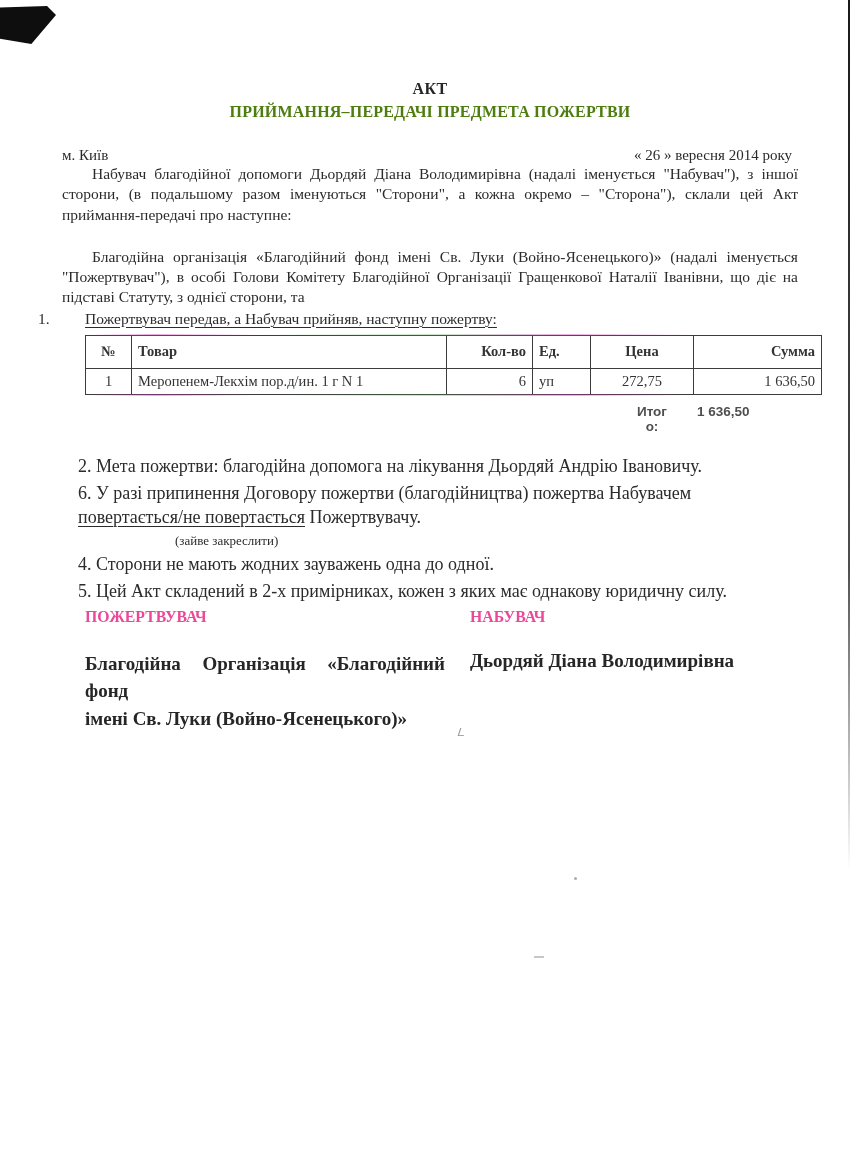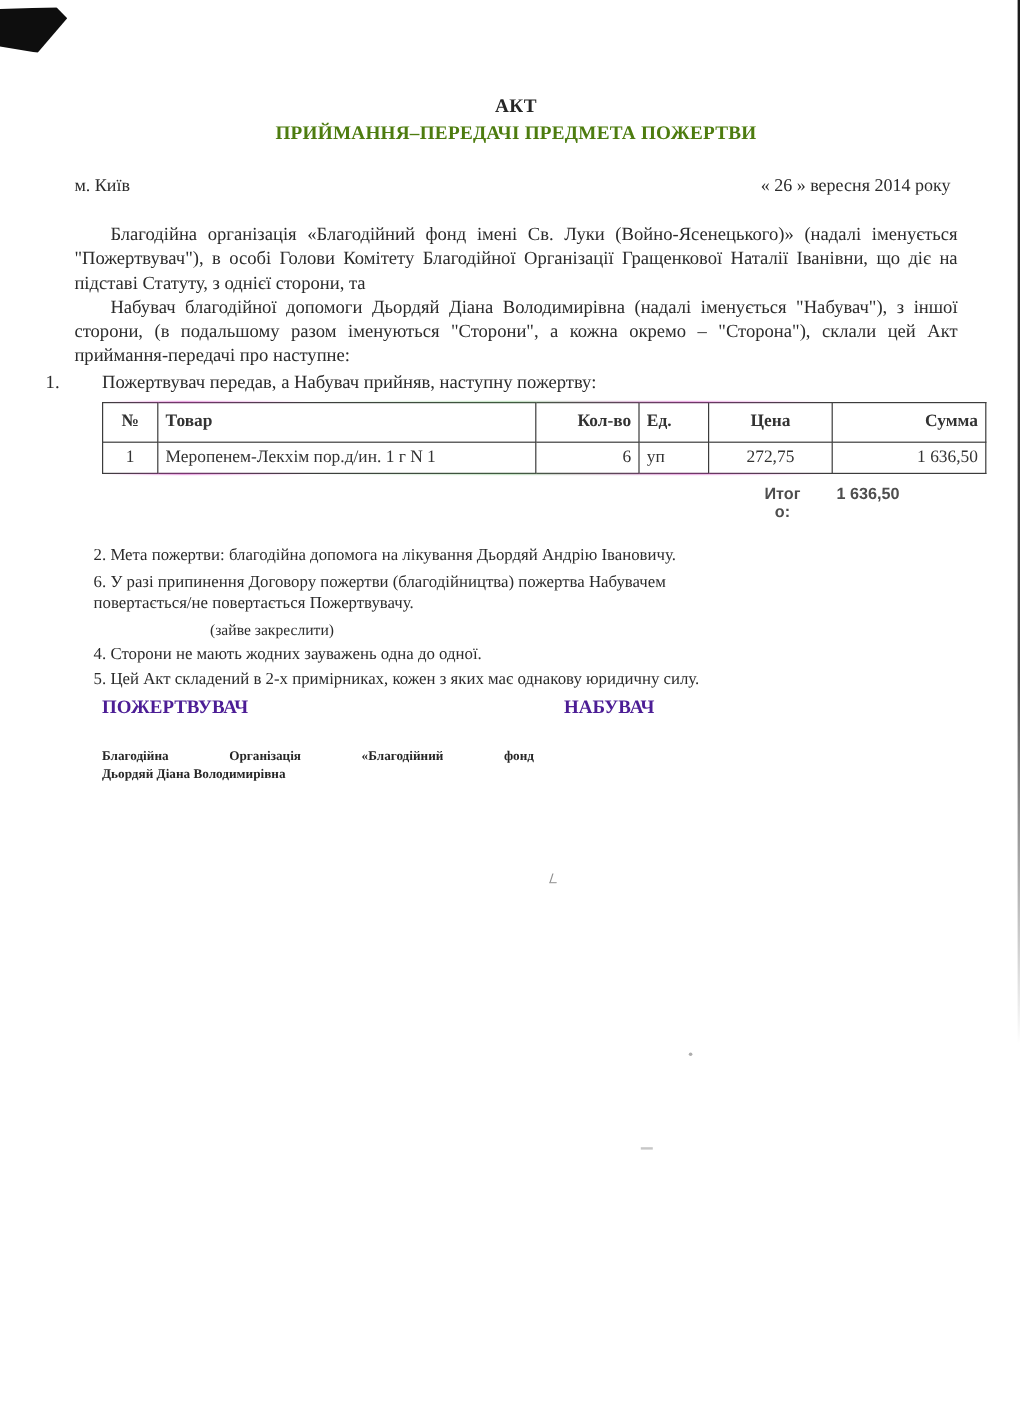--- a/index.html
+++ b/index.html
@@ -13,21 +13,21 @@
   .t1 { text-align:center; font-weight:bold; font-size:16px; letter-spacing:.4px; color:#262626; }
   .t2 { text-align:center; font-weight:bold; font-size:16px; letter-spacing:.2px; margin-top:5px; color:#4d7c0f; }
 
   .cityrow { display:flex; justify-content:space-between; margin-top:26px; font-size:15px; padding-right:6px; }
 
   .para { text-align:justify; font-size:15.5px; line-height:1.31; margin:0; text-indent:30px; }
   .p1 { margin-top:22px; }
 
   .item1 { position:relative; margin:1px 0 0 23px; font-size:15.5px; line-height:1.3; }
   .item1 .num { position:absolute; left:-47px; top:0; }
-  .u { text-underline-offset:3px; text-decoration-thickness:1.2px; }
+  .u { text-decoration:underline; text-underline-offset:3px; text-decoration-thickness:1.2px; }
 
   .tablewrap { position:relative; width:658px; margin:6px 0 0 23px; }
   table { border-collapse:collapse; width:658px; font-size:14.5px; table-layout:fixed; color:#333; }
   th, td { border:1.6px solid #3c3c3c; padding:1px 6px; }
   th { font-weight:bold; height:30px; text-align:center; }
   td { height:23px; }
   .c-num  { width:33px;  text-align:center; }
   .c-good { width:302px; text-align:left; }
   .c-qty  { width:73px;  text-align:right; }
   .c-unit { width:45px;  text-align:left; }
@@ -37,28 +37,28 @@
         background:linear-gradient(90deg, rgba(205,45,185,0) 0%, rgba(205,45,185,.55) 10%, rgba(205,45,185,0) 26%,
                    rgba(70,165,70,.4) 52%, rgba(205,45,185,.5) 74%, rgba(205,45,185,0) 92%); }
   .fr-top { top:-1px; } .fr-bot { bottom:-1px; }
 
   .totalrow { display:flex; align-items:flex-start; margin-top:9px;
               font-family:"Liberation Sans", sans-serif; font-size:13.5px; font-weight:bold; color:#4e4e4e; }
   .total-label { width:42px; margin-left:569px; text-align:center; line-height:1.15; word-break:break-all; }
   .total-value { margin-left:24px; white-space:nowrap; }
 
   .nitems { margin-top:20px; }
-  .nitem { margin:0 0 3px 16px; font-size:14px; line-height:1.33; }
+  .nitem { margin:0 0 3px 16px; font-size:18px; line-height:1.33; }
   .line { display:block; }
   .note { margin:2px 0 4px 113px; font-size:13px; }
 
-  .parties { display:flex; margin:4px 0 0 23px; font-weight:bold; font-size:15.8px; color:#4c1d95; }
+  .parties { display:flex; margin:4px 0 0 23px; font-weight:bold; font-size:15.8px; color:#ec4899; }
   .parties .ph { width:385px; }
 
-  .names { display:flex; margin:24px 0 0 23px; font-weight:bold; font-size:11px; color:#262626;flex-direction:column; }
+  .names { display:flex; margin:24px 0 0 23px; font-weight:bold; font-size:19px; color:#262626; }
   .lname { width:360px; margin-right:25px; line-height:1.45; }
   .jline { display:block; text-align:justify; text-align-last:justify; }
   .rname { width:275px; }
 
   .sigrow { display:flex; align-items:flex-end; margin:38px 0 0 23px; font-size:15.5px; font-weight:bold; white-space:nowrap; }
   .sline { display:inline-block; position:relative; height:20px; vertical-align:bottom; }
   .sline::after { content:""; position:absolute; left:0; right:0; bottom:1px; height:1.7px;
         background:linear-gradient(90deg,#303030 0 36%, #bf3cb2 36% 60%, #3a3a3a 60% 100%); }
   .sline.l { width:202px; }
   .sline.r { width:155px; margin-left:58px; }
@@ -81,22 +81,22 @@
 <div class="doc">
 
   <div class="t1">АКТ</div>
   <div class="t2">ПРИЙМАННЯ–ПЕРЕДАЧІ ПРЕДМЕТА ПОЖЕРТВИ</div>
 
   <div class="cityrow">
     <span>м. Київ</span>
     <span>« 26 » вересня 2014 року</span>
   </div>
 
+  <p class="para">Набувач благодійної допомоги Дьордяй Діана Володимирівна (надалі іменується "Набувач"), з іншої сторони, (в подальшому разом іменуються "Сторони", а кожна окремо – "Сторона"), склали цей Акт приймання-передачі про наступне:</p>
   <p class="para p1">Благодійна організація «Благодійний фонд імені Св. Луки (Войно-Ясенецького)» (надалі іменується "Пожертвувач"), в особі Голови Комітету Благодійної Організації Гращенкової Наталії Іванівни, що діє на підставі Статуту, з однієї сторони, та</p>
-  <p class="para">Набувач благодійної допомоги Дьордяй Діана Володимирівна (надалі іменується "Набувач"), з іншої сторони, (в подальшому разом іменуються "Сторони", а кожна окремо – "Сторона"), склали цей Акт приймання-передачі про наступне:</p>
 
   <div class="item1">
     <span class="num">1.</span>
     <span class="u">Пожертвувач передав, а Набувач прийняв, наступну пожертву:</span>
   </div>
 
   <div class="tablewrap">
     <table>
       <thead>
         <tr>
@@ -142,20 +142,21 @@
   </div>
 
   <div class="parties">
     <div class="ph">ПОЖЕРТВУВАЧ</div>
     <div>НАБУВАЧ</div>
   </div>
 
   <div class="names">
     <div class="lname">
       <span class="jline">Благодійна Організація «Благодійний фонд</span>
+      <span class="line">імені Св. Луки (Войно-Ясенецького)»</span>
     </div>
     <div class="rname">Дьордяй Діана Володимирівна</div>
   </div>
 
 
 </div>
 
 <div class="corner"></div>
 <div class="edge"></div>
 <div class="speck sp1"></div>

